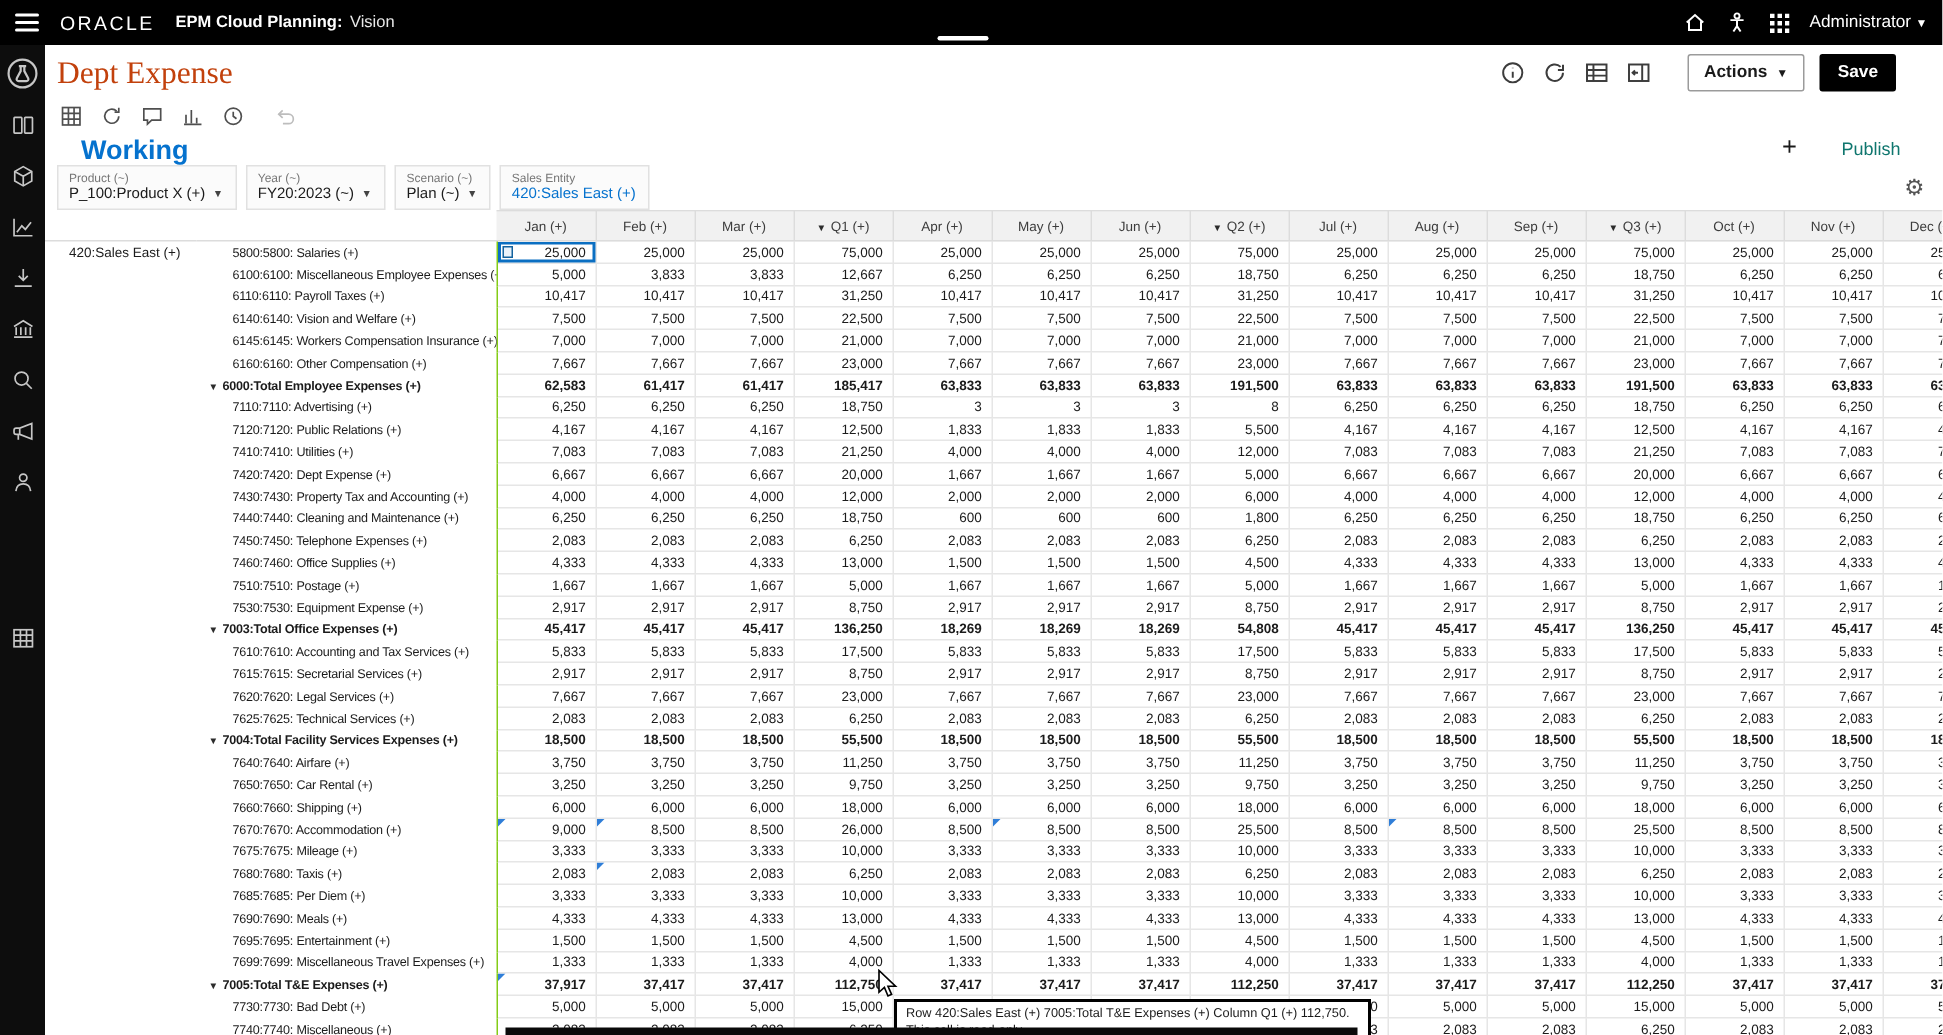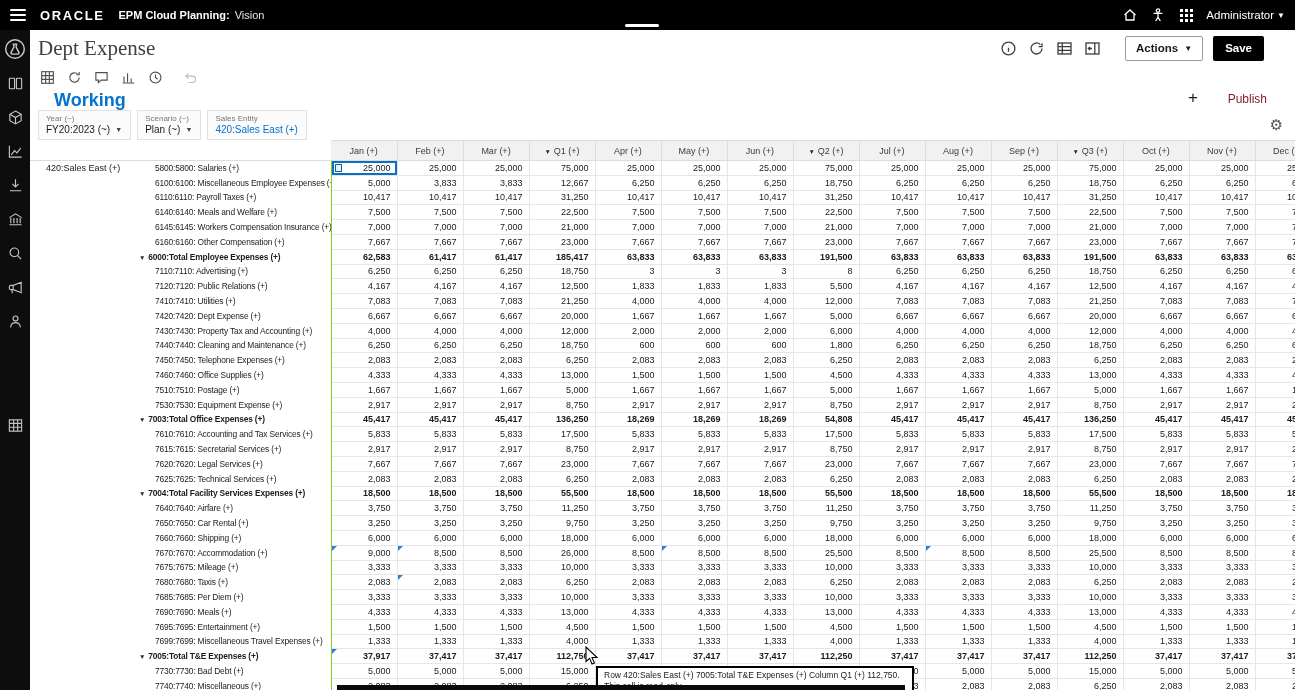--- a/index.html
+++ b/index.html
@@ -4,58 +4,58 @@
 <style>
   *{box-sizing:border-box;margin:0;padding:0}
   html,body{width:1295px;height:690px;overflow:hidden}
   body{font-family:"Liberation Sans",sans-serif;background:#fff;position:relative}
   .stage{position:absolute;inset:0;width:1295px;height:690px;overflow:hidden}
 
   
   .topbar{position:absolute;top:0;left:0;width:1295px;height:30px;background:#000;display:flex;align-items:center;color:#fff;padding:0 10px;z-index:20}
   .hamburger{width:16px;display:flex;flex-direction:column;gap:3px;margin-right:14px;cursor:pointer}
   .hamburger div{height:2px;background:#fff;border-radius:1px}
-  .brand{font-weight:700;font-size:13px;letter-spacing:1.6px;margin-right:14px}
+  .brand{font-weight:400;font-size:13px;letter-spacing:1.6px;margin-right:14px}
   .apptitle{font-size:11px;font-weight:700;margin-right:5px}
   .workspace{font-size:11px;color:#e8e8e8}
   .topbar .spacer{flex:1}
   .tb-ic{display:inline-flex;align-items:center;justify-content:center;width:24px;height:24px;margin-left:4px;cursor:pointer}
   .tb-ic svg{stroke:#fff;fill:none;stroke-width:1.3}
   .username{font-size:11.5px;margin:0 3px 0 8px;cursor:pointer}
   .caret{font-size:8px;color:#fff;cursor:pointer}
   .drag-dash{position:absolute;left:625px;top:24px;width:34px;height:3px;background:#fff;border-radius:2px}
 
   
   .leftrail{position:absolute;top:30px;left:0;width:30px;height:660px;background:#0d0d0d;display:flex;flex-direction:column;align-items:center;padding-top:8px;z-index:15}
   .rail-ic{width:22px;height:22px;display:flex;align-items:center;justify-content:center;margin-bottom:12px;cursor:pointer}
   .rail-ic svg{stroke:#c6c6c6;fill:none;stroke-width:1.2}
   .rail-ic.gap{margin-top:70px}
 
   
   .main{position:absolute;top:30px;left:30px;width:1265px;height:660px;background:#fff}
 
   .page-header{position:absolute;top:2px;left:0;right:0;height:32px;display:flex;align-items:center;padding:0 31px 0 8px}
-  .page-title{font-family:"Liberation Serif",serif;font-size:21px;font-weight:400;color:#404040}
+  .page-title{font-family:"Liberation Serif",serif;font-size:21px;font-weight:400;color:#c2410c}
   .ph-spacer{flex:1}
   .hd-ic{display:inline-flex;align-items:center;justify-content:center;width:26px;height:26px;margin-left:2px;cursor:pointer}
   .hd-ic svg{stroke:#3c3c3c;fill:none;stroke-width:1.3}
   .btn-actions{height:25px;padding:0 10px;border:1px solid #9b9b9b;border-radius:2px;background:#fff;font-size:11.5px;font-weight:600;color:#1a1a1a;display:inline-flex;align-items:center;margin-left:20px;cursor:pointer}
   .btn-actions .caret{color:#1a1a1a;margin-left:6px}
   .btn-save{height:25px;padding:0 12px;border:none;border-radius:2px;background:#000;color:#fff;font-size:11.5px;font-weight:600;margin-left:10px;cursor:pointer}
 
   .toolbar{position:absolute;top:36px;left:8px;height:22px;display:flex;align-items:center;gap:9px}
   .tl-ic{width:18px;height:18px;display:flex;align-items:center;justify-content:center;cursor:pointer}
   .tl-ic svg{stroke:#4f4f4f;fill:none;stroke-width:1.2}
   .tl-ic.disabled svg{stroke:#bdbdbd}
   .tl-ic.disabled{margin-left:8px;cursor:default}
 
   .tabrow{position:absolute;top:58px;left:0;right:0;height:24px}
   .tab-working{position:absolute;left:22px;top:2px;font-size:18px;font-weight:700;color:#0572ce;padding:0 2px 4px;border-bottom:3px solid #0572ce;cursor:pointer}
   .tab-add{position:absolute;right:97px;top:0;font-size:17px;color:#1a1a1a;cursor:pointer}
-  .tab-publish{position:absolute;right:28px;top:4px;font-size:12px;color:#7f1d1d;cursor:default}
+  .tab-publish{position:absolute;right:28px;top:4px;font-size:12px;color:#0f766e;cursor:default}
 
   .povrow{position:absolute;top:80px;left:8px;right:8px;height:30px;display:flex;align-items:stretch;gap:6px}
   .pov-box{border:1px solid #e1e1e1;background:#fbfbfb;padding:2px 8px 2px 7px;display:flex;flex-direction:column;justify-content:center;cursor:pointer}
   .pov-label{font-size:8px;color:#767676;line-height:10px}
   .pov-value{font-size:10px;color:#1a1a1a;line-height:12px;display:flex;align-items:center;gap:5px;white-space:nowrap}
   .pov-value .caret{color:#444;font-size:7px}
   .pov-box.link .pov-value{color:#0572ce}
   .pov-spacer{flex:1}
   .gear{align-self:center;font-size:15px;color:#555;cursor:pointer;margin-right:4px}
 
@@ -262,20 +262,27 @@
     </div>
 
     <div class="tabrow">
       <span class="tab-working">Working</span>
       <span class="tab-add">+</span>
       <span class="tab-publish">Publish</span>
     </div>
 
     <div class="povrow">
       <div class="pov-box">
+        <span class="pov-label">Product (~)</span>
+        <span class="pov-value">
+            <span>P_100:Product X (+)</span>
+            <span class="caret">▼</span>
+          </span>
+      </div>
+      <div class="pov-box">
         <span class="pov-label">Year (~)</span>
         <span class="pov-value">
             <span>FY20:2023 (~)</span>
             <span class="caret">▼</span>
           </span>
       </div>
       <div class="pov-box">
         <span class="pov-label">Scenario (~)</span>
         <span class="pov-value">
             <span>Plan (~)</span>
@@ -386,21 +393,21 @@
               <td class="num">10,417</td>
               <td class="num">10,417</td>
               <td class="num">10,417</td>
               <td class="num">31,250</td>
               <td class="num">10,417</td>
               <td class="num">10,417</td>
               <td class="num">10,417</td>
             </tr>
             <tr>
               <td class="entity"></td>
-              <td class="acct">6140:6140: Meals and Welfare (+)</td>
+              <td class="acct">6140:6140: Vision and Welfare (+)</td>
               <td class="num">7,500</td>
               <td class="num">7,500</td>
               <td class="num">7,500</td>
               <td class="num">22,500</td>
               <td class="num">7,500</td>
               <td class="num">7,500</td>
               <td class="num">7,500</td>
               <td class="num">22,500</td>
               <td class="num">7,500</td>
               <td class="num">7,500</td>

